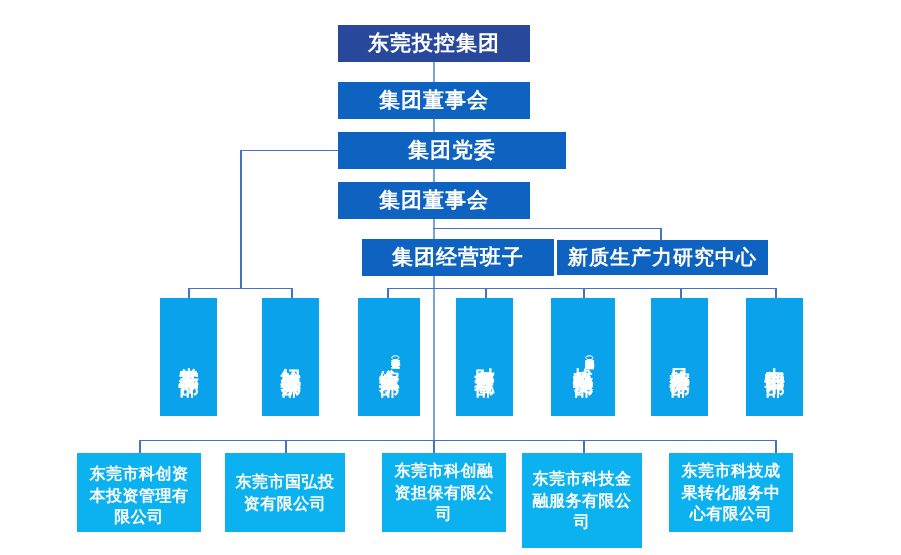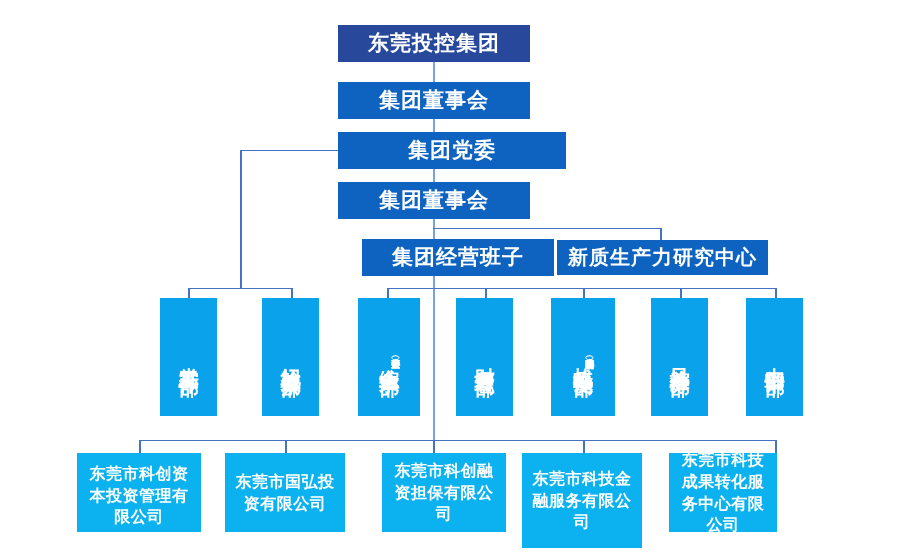--- a/index.html
+++ b/index.html
@@ -215,17 +215,17 @@
   </div>
 
   <div class="node node--company" style="left:382px; top:453px; width:124px; height:79px;">
     <span>东莞市科创融资担保有限公司</span>
   </div>
 
   <div class="node node--company" style="left:522px; top:453px; width:120px; height:95px;">
     <span>东莞市科技金融服务有限公司</span>
   </div>
 
-  <div class="node node--company" style="left:669px; top:453px; width:108px; height:79px;">
+  <div class="node node--company" style="left:669px; top:453px; width:124px; height:79px;">
     <span>东莞市科技成果转化服务中心有限公司</span>
   </div>
 
 </div>
 
 </body></html>

